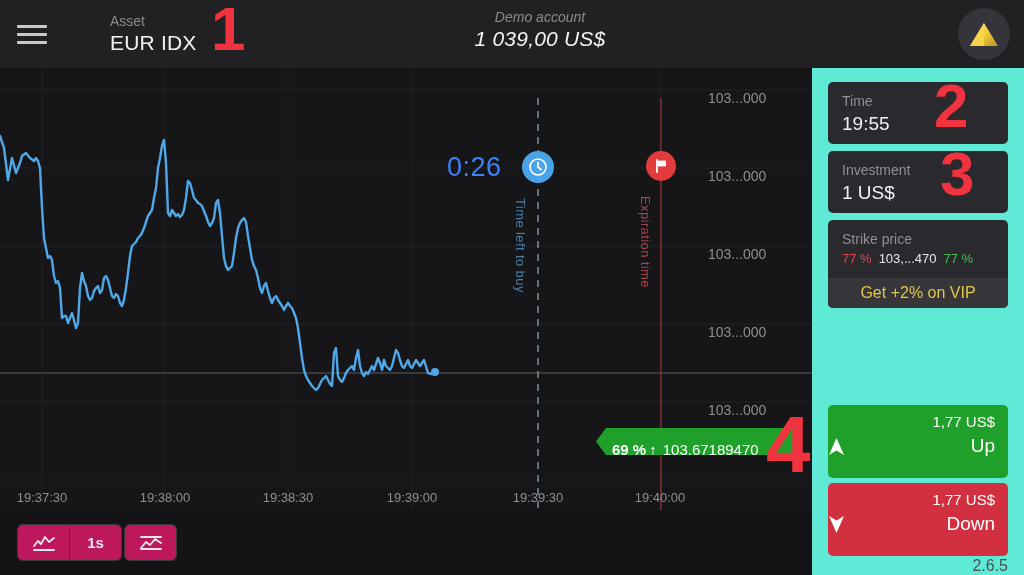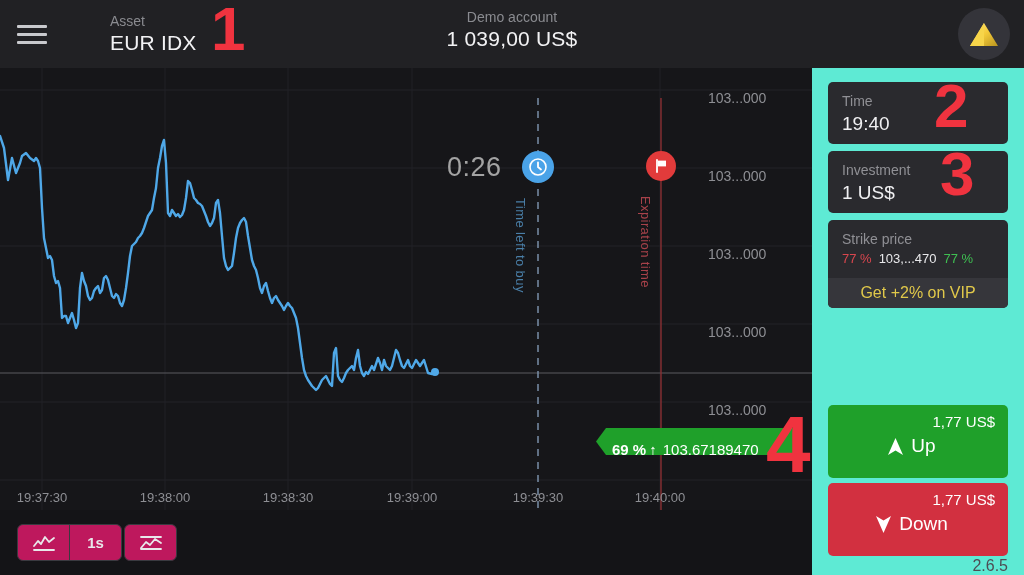--- a/index.html
+++ b/index.html
@@ -23,22 +23,23 @@
     gap:5px; cursor:pointer;
   }
   .hamburger span {
     display:block; width:30px; height:3px; background:#c8c9cd; border-radius:1px;
   }
   .asset-block { margin-left:46px; }
   .label-sm { font-size:14px; color:#8a8b90; line-height:18px; }
   .value-lg { font-size:21px; color:#f2f2f4; line-height:26px; letter-spacing:.2px; }
 
   .account-block {
-    position:absolute; left:512px; top:8px; text-align:center;
+    position:absolute; left:540px; top:8px; text-align:center;
     transform:translateX(-50%);
+    font-style:italic;
   }
   .account-block .label-sm { text-align:center; }
   .account-block .value-lg { text-align:center; }
 
   .deposit-btn {
     position:absolute; left:712px; top:11px;
     width:210px; height:46px; border-radius:23px;
     background:#ffd943; color:#2a2511;
     font-size:19px; font-weight:bold;
     display:flex; align-items:center; justify-content:center;
@@ -55,21 +56,21 @@
 
   
   .chart-area {
     position:absolute; top:68px; left:0; width:812px; height:442px;
     background:#161619; overflow:hidden;
   }
   .chart-svg { position:absolute; top:0; left:0; }
 
   .countdown {
     position:absolute; left:447px; top:84px;
-    font-size:27px; color:#a3a3a3; letter-spacing:.5px;
+    font-size:27px; color:#3b82f6; letter-spacing:.5px;
   }
   .clock-marker {
     position:absolute; left:522px; top:83px;
     width:32px; height:32px; border-radius:50%;
     background:#4aa3e8;
     display:flex; align-items:center; justify-content:center;
     cursor:pointer;
   }
   .flag-marker {
     position:absolute; left:646px; top:83px;
@@ -167,21 +168,21 @@
     position:absolute; left:16px; width:180px; height:73px;
     border-radius:5px; cursor:pointer; border:none;
     font-family:"Liberation Sans", sans-serif;
     padding:7px 13px 0 0;
     display:flex; flex-direction:column; align-items:flex-end;
   }
   .btn-up { top:337px; background:#1fa02a; }
   .btn-down { top:415px; background:#d23040; }
   .trade-amt { font-size:15px; color:#ffffff; line-height:20px; }
   .trade-main {
-    width:100%; display:flex; align-items:center; justify-content:center;
+    width:100%; display:flex; align-items:center; justify-content:space-between;
     gap:7px; margin-top:3px;
     font-size:19px; color:#ffffff; font-weight:normal;
   }
   .version {
     position:absolute; left:0; top:489px; width:196px;
     text-align:right; font-size:16px; color:#4e4e54;
   }
 
   
   .anno {
@@ -324,21 +325,21 @@
         <polyline points="2,14 7,8 11,11 16,5 22,9" fill="none" stroke="#e8e8ea" stroke-width="1.8" stroke-linejoin="round" stroke-linecap="round"></polyline>
         <line x1="2" y1="15" x2="22" y2="15" stroke="#e8e8ea" stroke-width="1.8" stroke-linecap="round"></line>
       </svg>
     </div>
   </div>
 </div>
 
 <div class="rpanel">
   <div class="card card-time">
     <div class="c-label">Time</div>
-    <div class="c-value">19:40</div>
+    <div class="c-value">19:55</div>
   </div>
 
   <div class="card card-inv">
     <div class="c-label">Investment</div>
     <div class="c-value">1 US$</div>
   </div>
 
   <div class="card card-strike">
     <div class="c-label">Strike price</div>
     <div class="strike-row">

